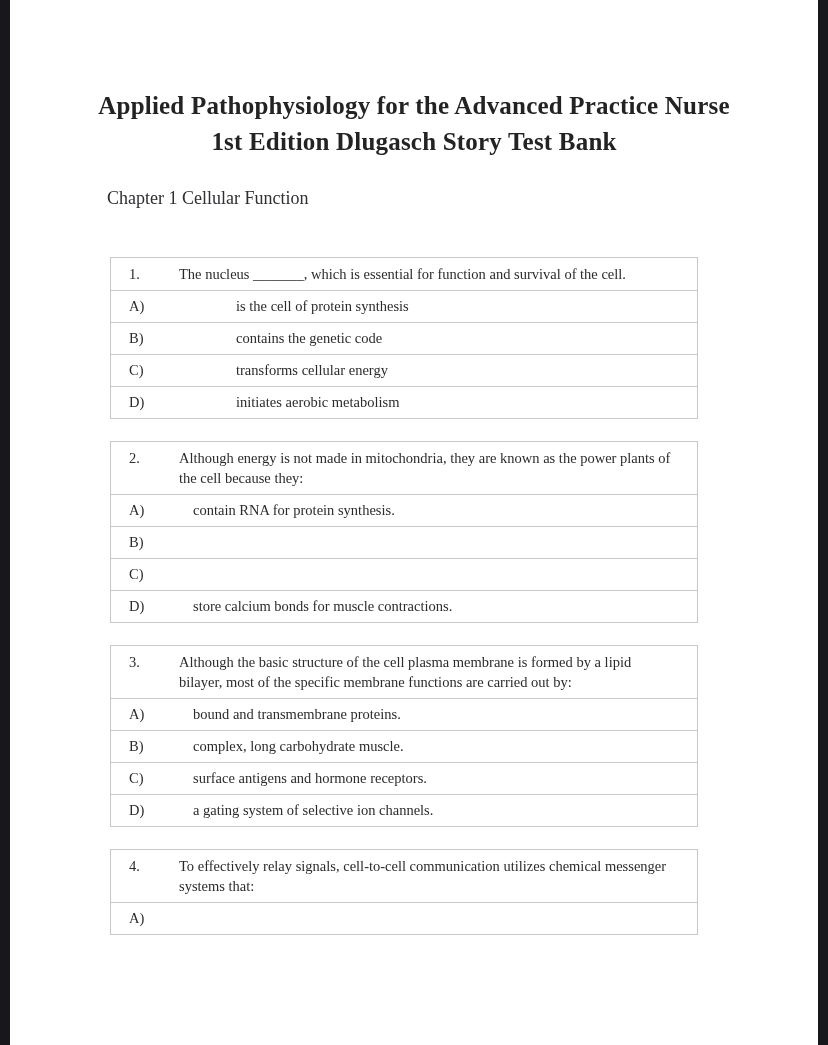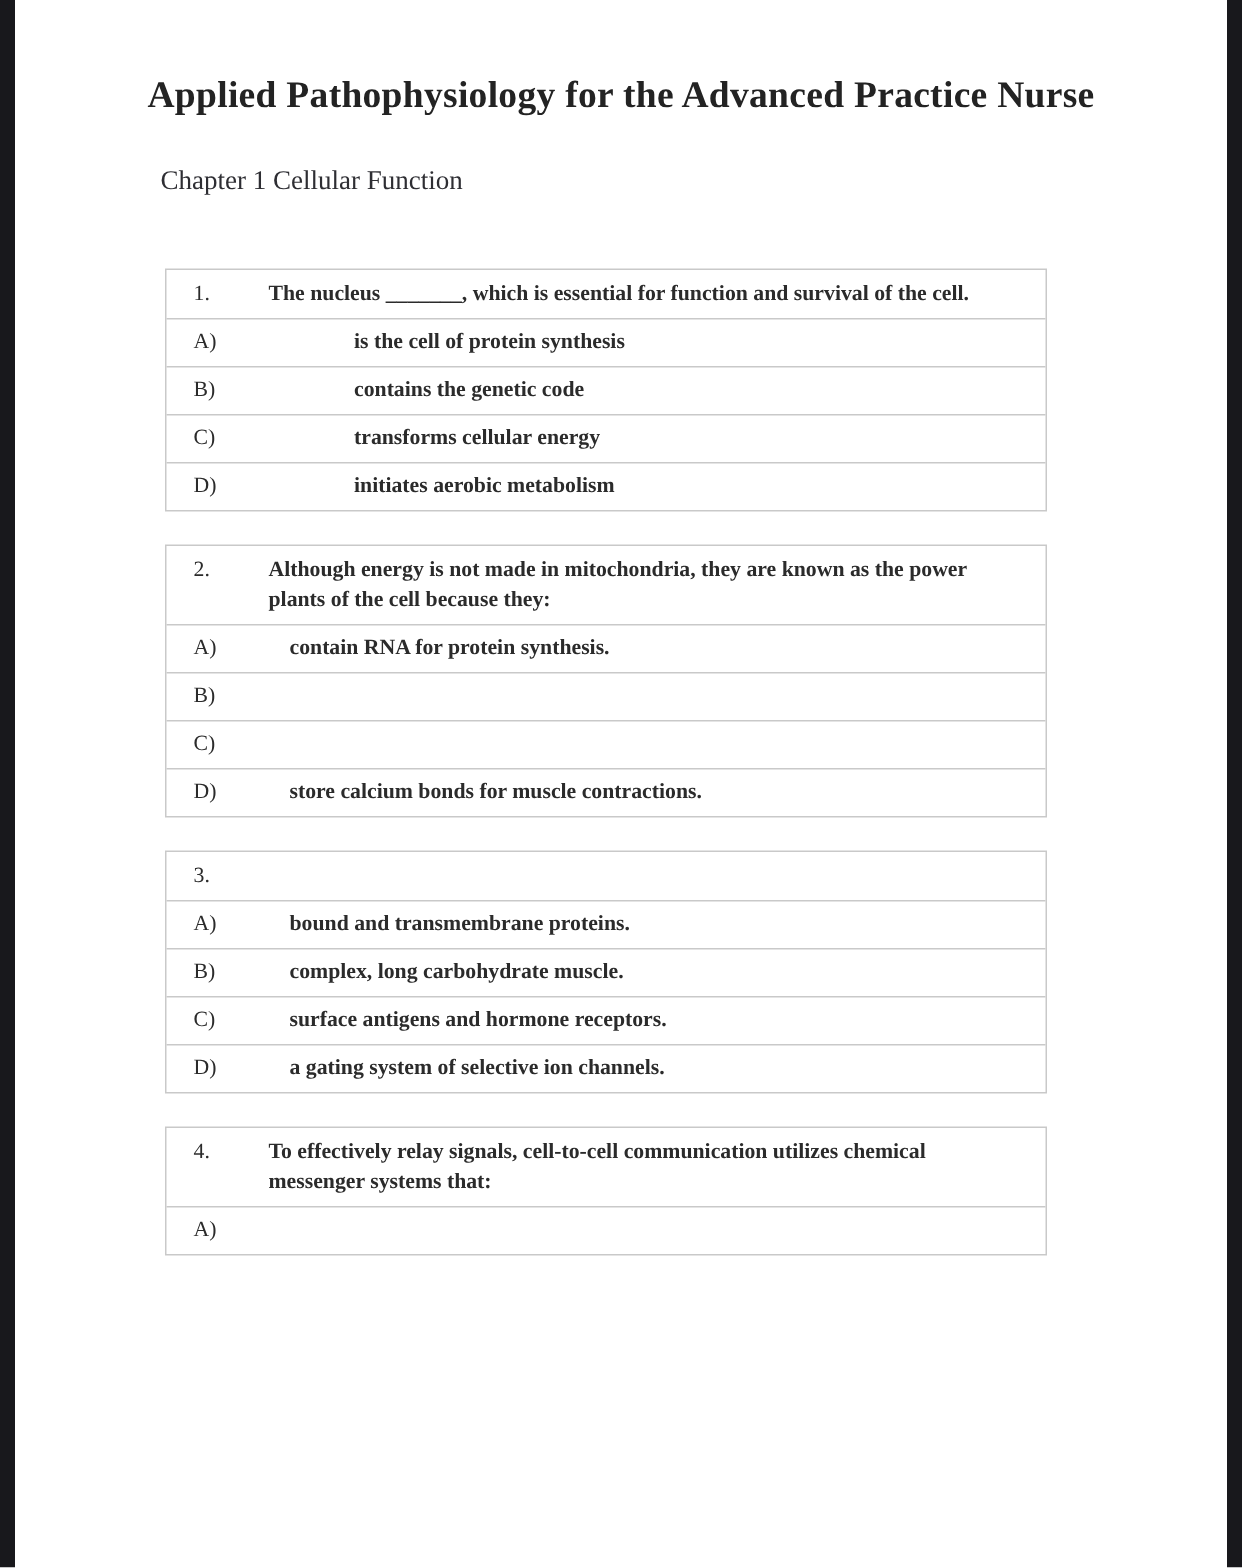--- a/index.html
+++ b/index.html
@@ -19,21 +19,21 @@
     position: absolute;
     top: 0;
     bottom: 0;
     width: 10px;
     background: #18181c;
   }
   .edge-bar.left  { left: 0; }
   .edge-bar.right { right: 0; }
 
   .doc-title {
-    margin-top: 46px;
+    margin-top: 88px;
     text-align: center;
     font-weight: bold;
     font-size: 25px;
     line-height: 36px;
     color: #232323;
     letter-spacing: 0.2px;
   }
   .chapter-heading {
     margin: 26px 0 0 107px;
     font-size: 18px;
@@ -68,31 +68,31 @@
     padding-left: 18px;
   }
   .question .label     { width: 68px; }
   .opt-normal .label   { width: 82px; }
   .opt-wide .label     { width: 125px; }
 
   .text {
     flex: 1 1 auto;
     box-sizing: border-box;
     padding-right: 24px;
-    font-weight: bold;
   }
 </style>
 </head>
 <body>
 
 <div class="edge-bar left"></div>
 <div class="edge-bar right"></div>
 
 <div class="doc-title">
   <div>Applied Pathophysiology for the Advanced Practice Nurse</div>
+  <div>1st Edition Dlugasch Story Test Bank</div>
 </div>
 
 <div class="chapter-heading">Chapter 1 Cellular Function</div>
 
 <div class="qa-wrap">
 
   <div class="q-table">
     <div class="q-row question">
       <div class="label">1.</div>
       <div class="text">The nucleus _______, which is essential for function and survival of the cell.</div>
@@ -132,20 +132,21 @@
     </div>
     <div class="q-row option opt-normal">
       <div class="label">D)</div>
       <div class="text">store calcium bonds for muscle contractions.</div>
     </div>
   </div>
 
   <div class="q-table">
     <div class="q-row question">
       <div class="label">3.</div>
+      <div class="text">Although the basic structure of the cell plasma membrane is formed by a lipid bilayer, most of the specific membrane functions are carried out by:</div>
     </div>
     <div class="q-row option opt-normal">
       <div class="label">A)</div>
       <div class="text">bound and transmembrane proteins.</div>
     </div>
     <div class="q-row option opt-normal">
       <div class="label">B)</div>
       <div class="text">complex, long carbohydrate muscle.</div>
     </div>
     <div class="q-row option opt-normal">

